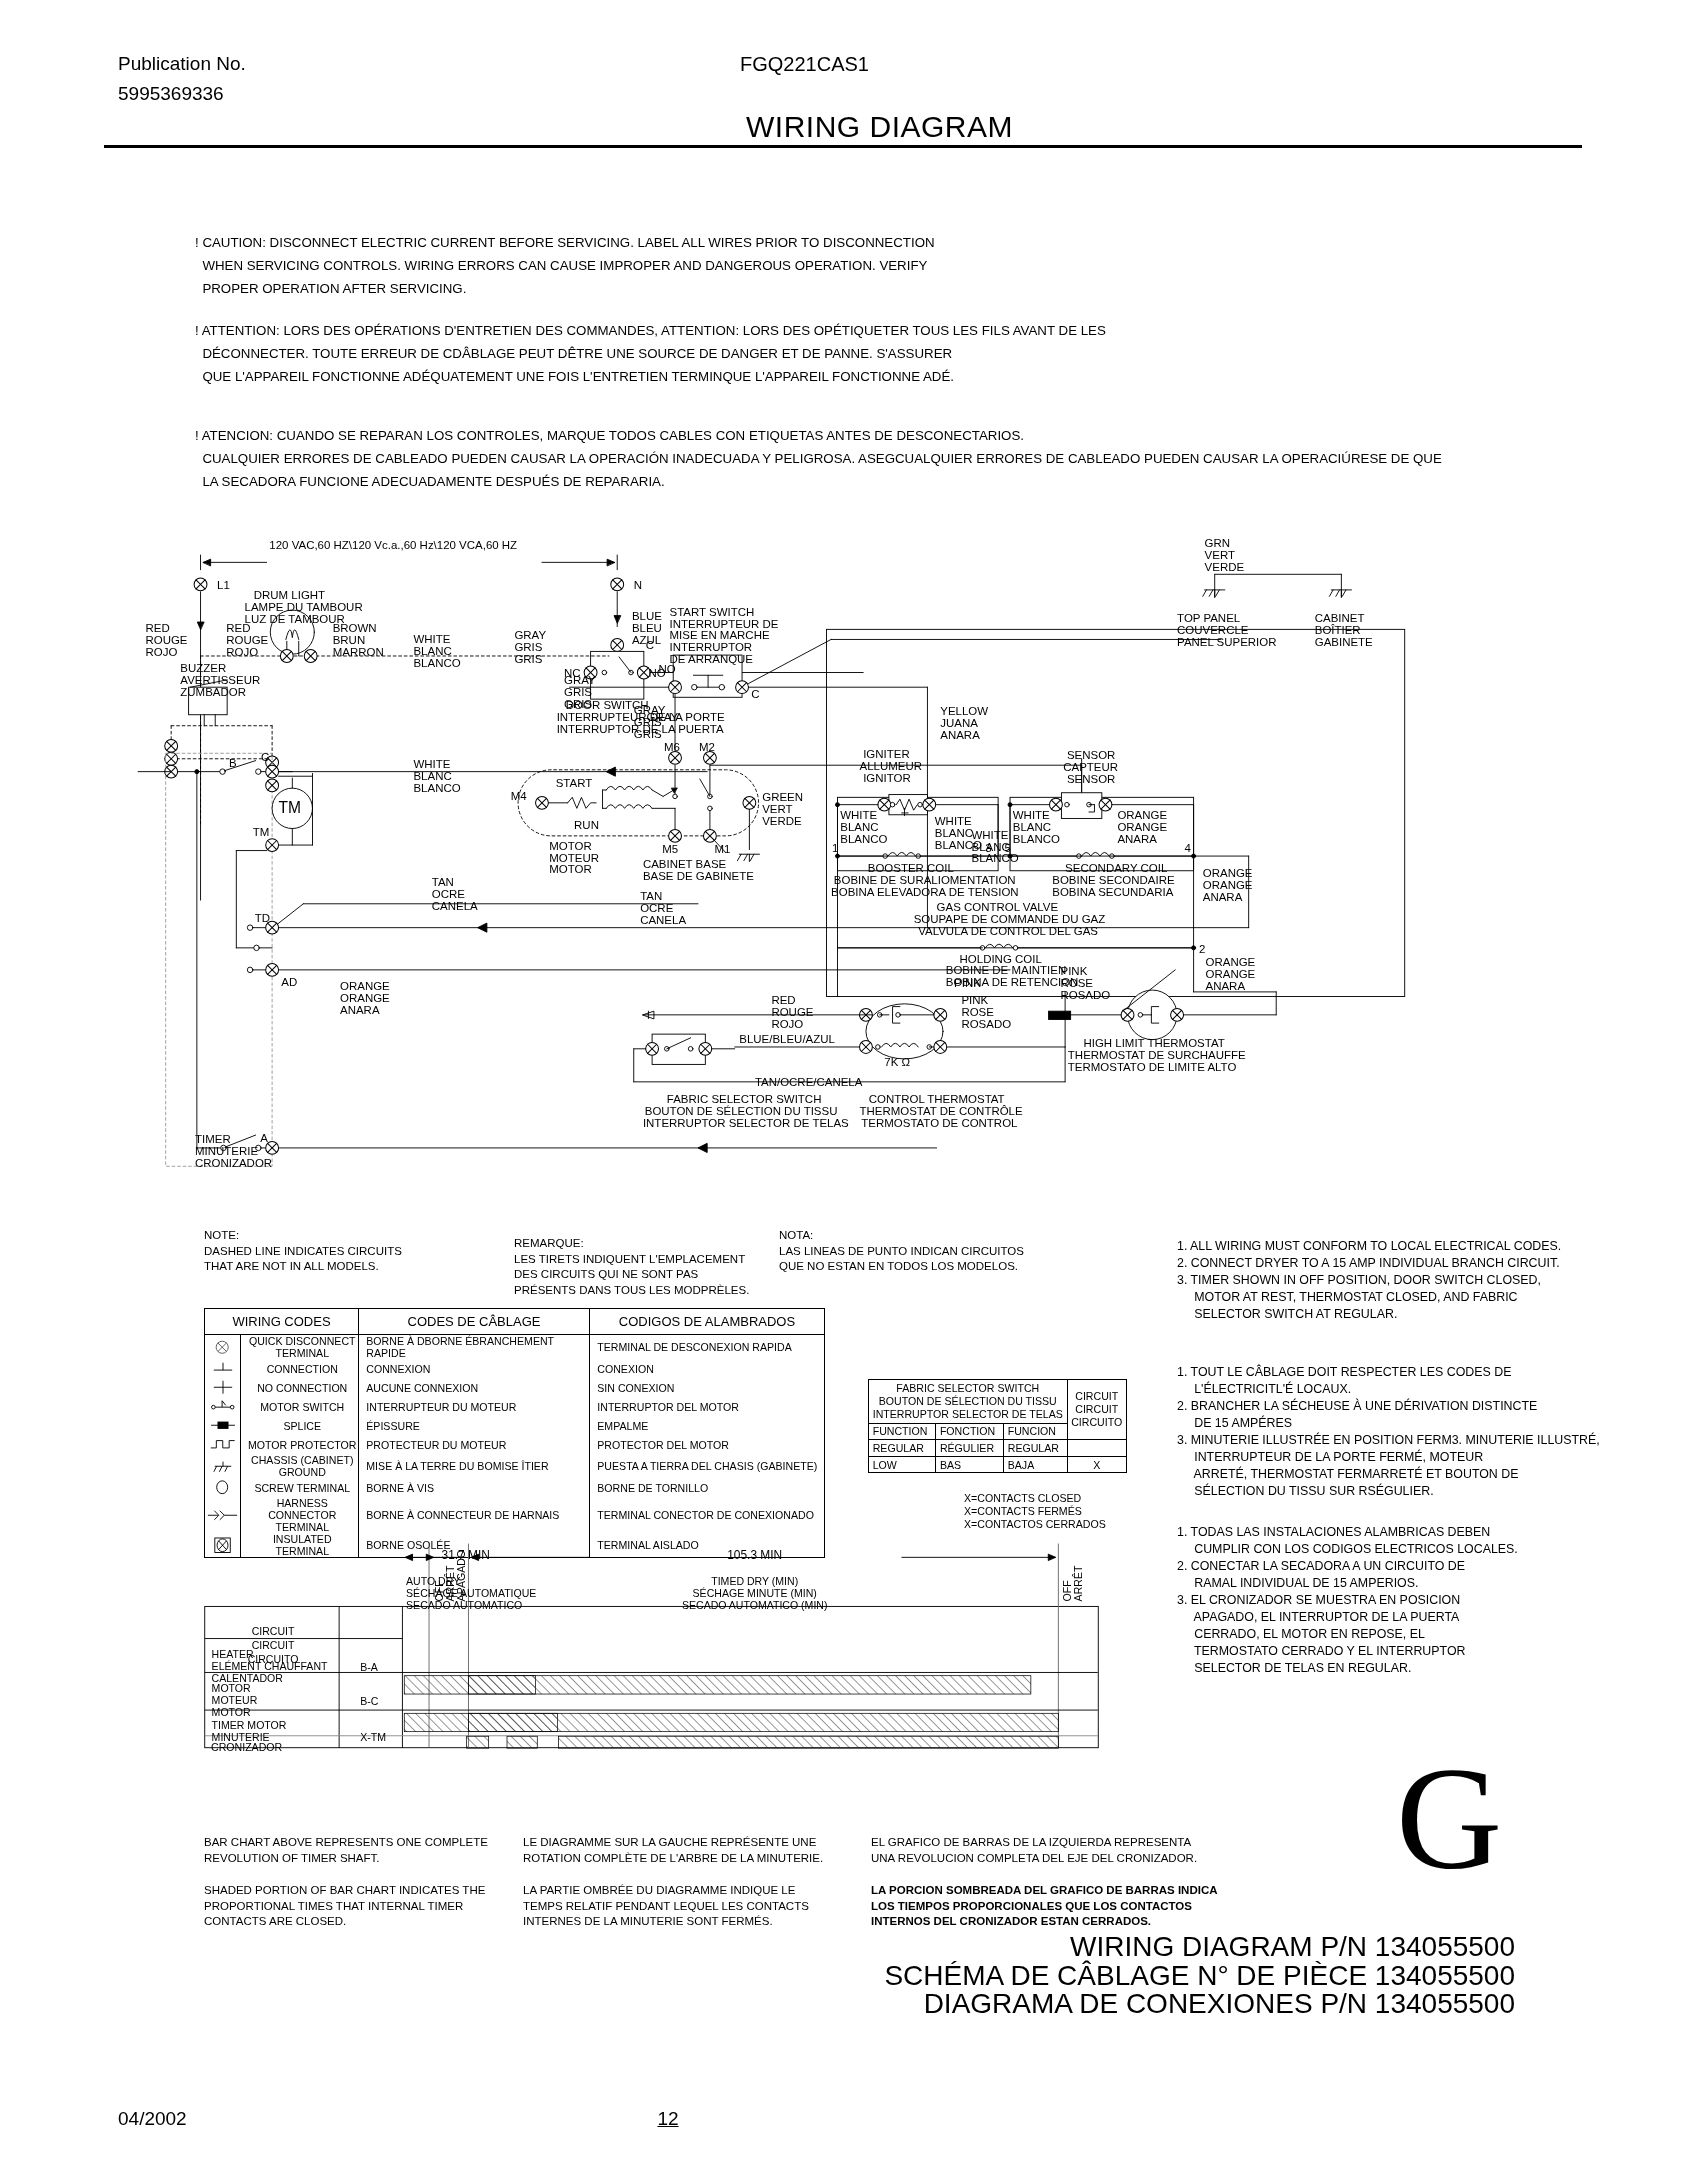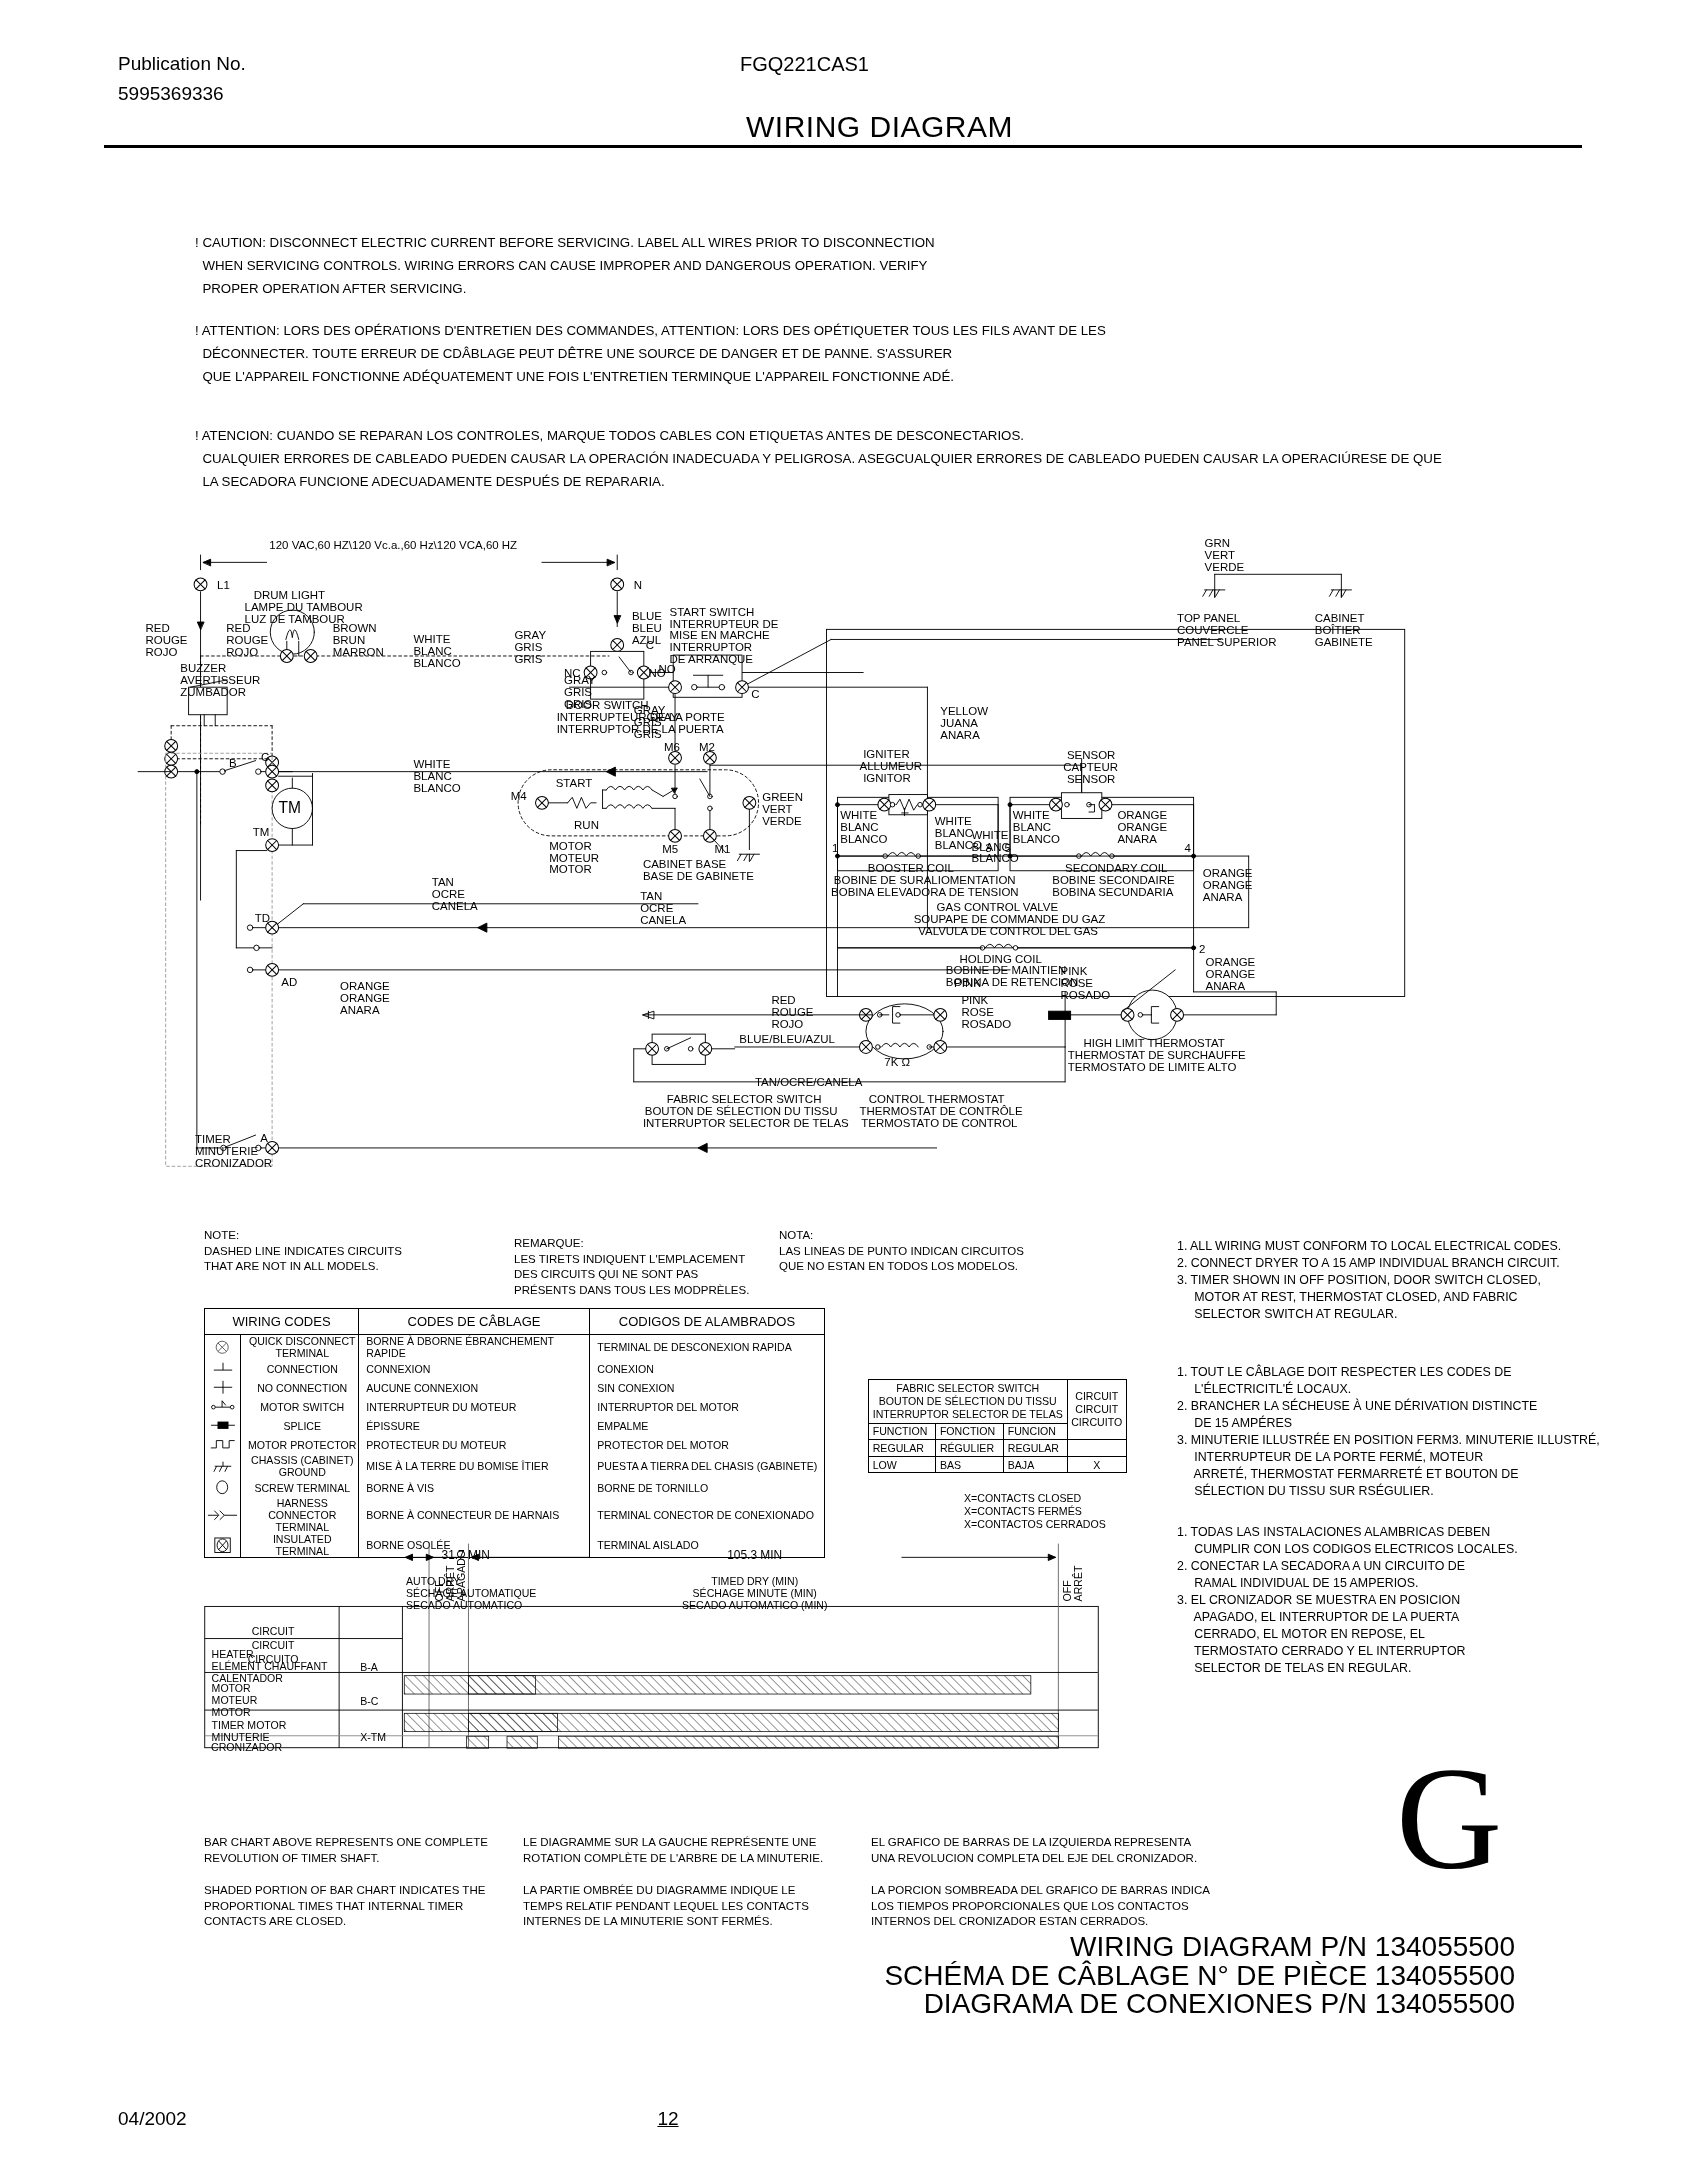--- a/index.html
+++ b/index.html
@@ -74,21 +74,21 @@
   #bar-wrap { left:204px; top:1539px; width:895px; height:211px; }
   #bar-wrap svg { display:block; }
 
   
   .bnote { font-size:11.5px; line-height:15.6px; }
   #bnote-en1 { left:204px; top:1835px; }
   #bnote-en2 { left:204px; top:1883px; }
   #bnote-fr1 { left:523px; top:1835px; }
   #bnote-fr2 { left:523px; top:1883px; }
   #bnote-es1 { left:871px; top:1835px; }
-  #bnote-es2 { left:871px; top:1883px; }
+  #bnote-es2 { left:871px; top:1883px;font-weight:bold; }
 
   
   #big-g { left:1396px; top:1745px; font-size:147px; font-family:"Liberation Serif", serif; line-height:1; }
 
   
   #pn-block { left:5px; top:1933px; width:1510px; text-align:right; font-size:28px; line-height:28.5px; }
 
   
   #footer-date { left:118px; top:2108px; font-size:19px; }
   #footer-page { left:0; top:2108px; width:1336px; text-align:center; font-size:19px;text-decoration:underline; }

